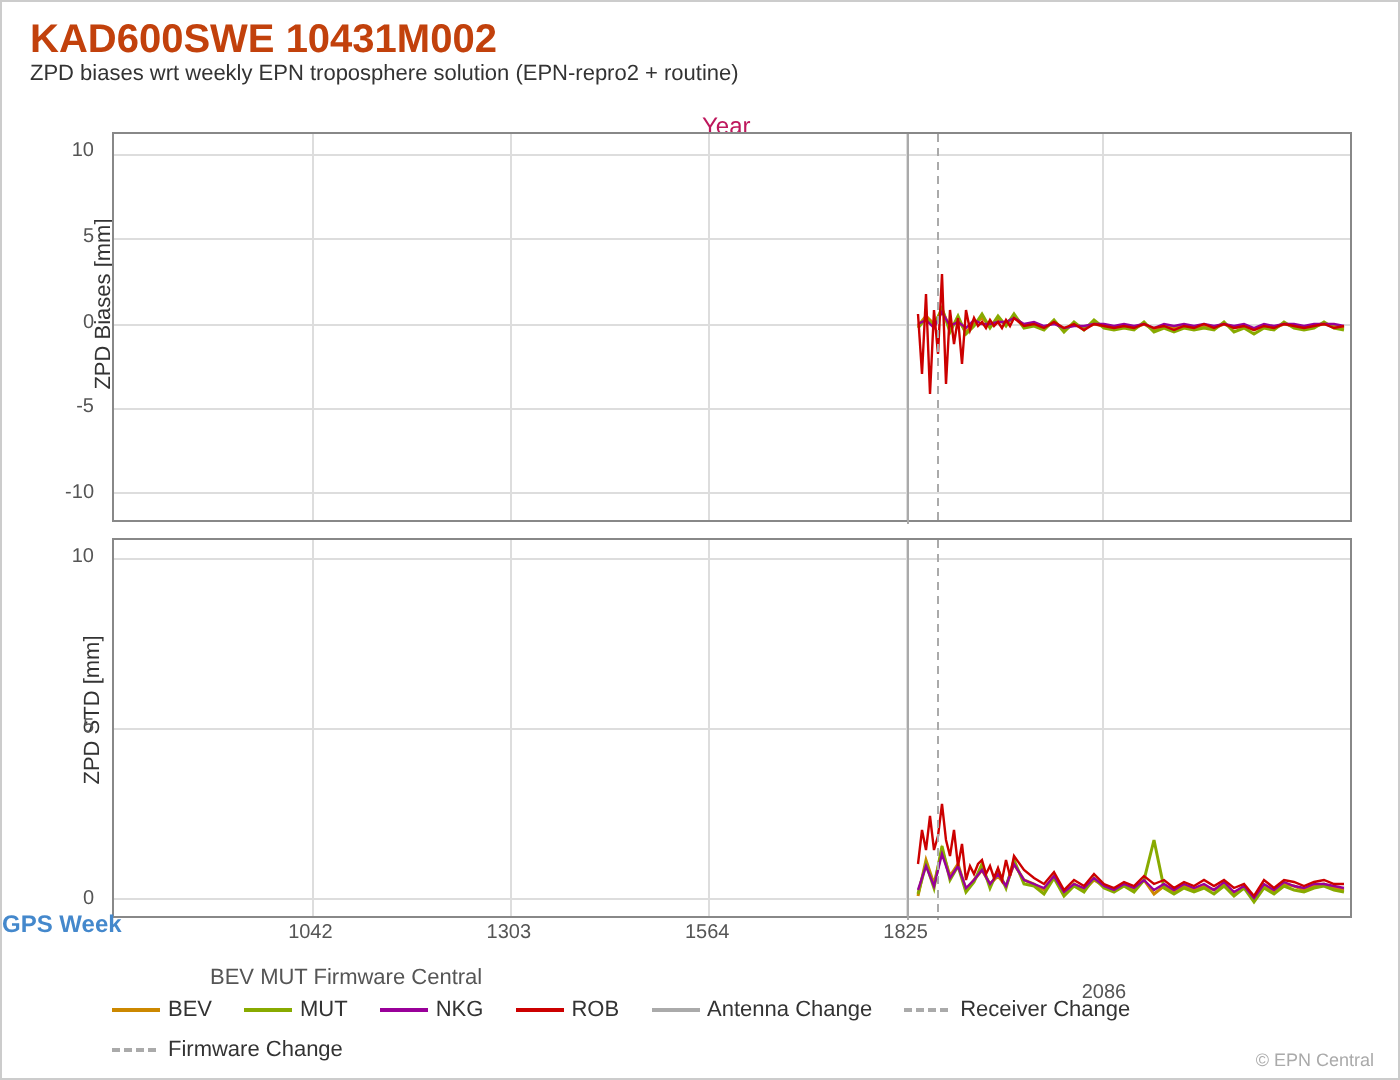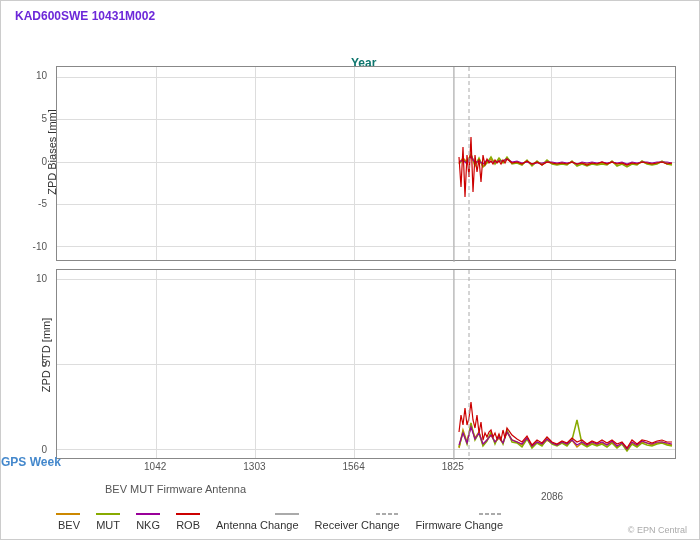--- a/index.html
+++ b/index.html
@@ -17,38 +17,38 @@
     .chart-container {
       position: absolute;
       top: 0; left: 0;
       width: 700px;
       height: 540px;
     }
     .title {
       position: absolute;
       top: 8px;
       left: 14px;
-      font-size: 12px;
+      font-size: 20px;
       font-weight: bold;
-      color: #6d28d9;
+      color: #c2410c;
     }
     .subtitle {
       position: absolute;
       top: 30px;
       left: 14px;
       font-size: 11px;
       color: #333;
     }
     .year-label {
       position: absolute;
       top: 55px;
       left: 350px;
       font-size: 12px;
-      color: #0f766e;
-      font-weight: bold;
+      color: #be185d;
+      font-weight: normal;
     }
     .gps-week-label {
       position: absolute;
       bottom: 100px;
       left: 340px;
       font-size: 12px;
       color: #4488cc;
       font-weight: bold;
     }
     .top-plot {
@@ -120,43 +120,43 @@
       bottom: 10px;
       left: 55px;
       display: flex;
       flex-wrap: wrap;
       gap: 8px 16px;
       font-size: 11px;
       width: 600px;
     }
     .legend-item {
       display: flex;
-      align-items: flex-end;
+      align-items: center;
       gap: 4px;
-      flex-direction: column;
     }
     .legend-line {
       width: 24px;
       height: 2px;
       display: inline-block;
     }
     .epn-credit {
       position: absolute;
       bottom: 6px;
       right: 14px;
       font-size: 9px;
       color: #aaa;
     }
   </style>
 </head>
 <body>
 
 <div class="chart-container">
 
   <div class="title">KAD600SWE 10431M002</div>
+  <div class="subtitle">ZPD biases wrt weekly EPN troposphere solution (EPN-repro2 + routine)</div>
 
   <div class="year-label">Year</div>
 
   <div class="y-axis-title-top">ZPD Biases [mm]</div>
   <div class="y-axis-title-bottom">ZPD STD [mm]</div>
 
   <div class="top-plot">
 
     <div class="grid-line-h" style="top: 5%;"></div>
     <div class="grid-line-h" style="top: 27%;"></div>
@@ -284,15 +284,15 @@
     <div class="legend-item">
       <svg width="24" height="2" style="display:inline-block;">
         <line x1="0" y1="1" x2="24" y2="1" stroke="#aaaaaa" stroke-width="2" stroke-dasharray="4,2"></line>
       </svg>
       <span>Firmware Change</span>
     </div>
   </div>
 
   <div class="epn-credit">© EPN Central</div>
 
-  <div style="position:absolute; left:104px; top:482px; font-size:11px; color:#555; white-space:nowrap;">BEV MUT Firmware Antenna</div>
+  <div style="position:absolute; left:104px; top:482px; font-size:11px; color:#555; white-space:nowrap;">BEV MUT Firmware Central</div>
 
 </div>
 
 </body></html>

